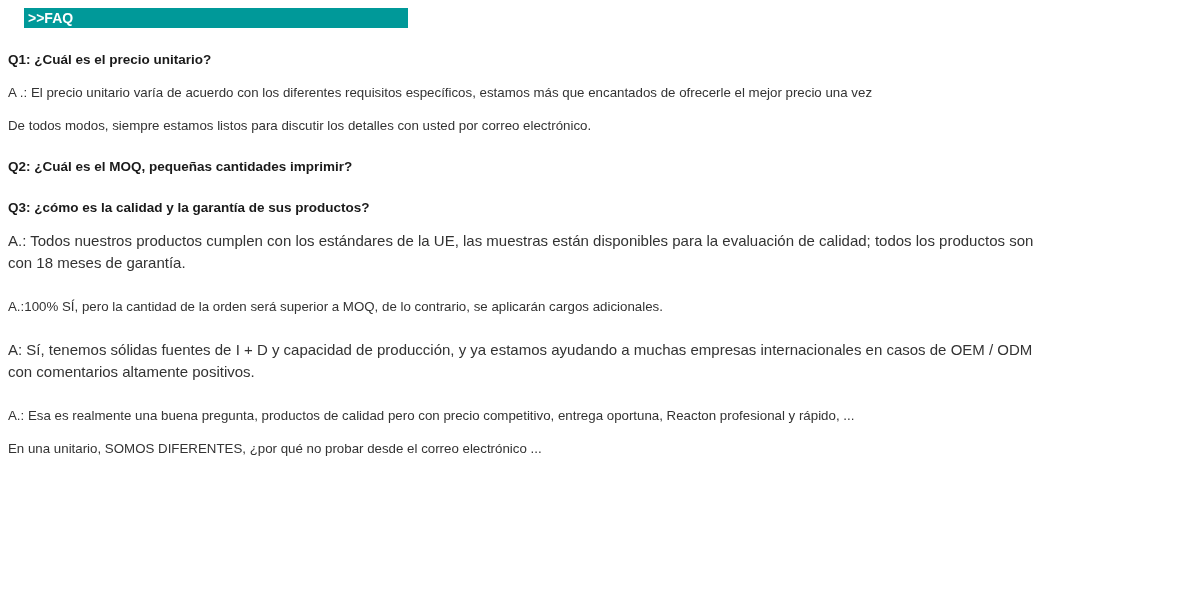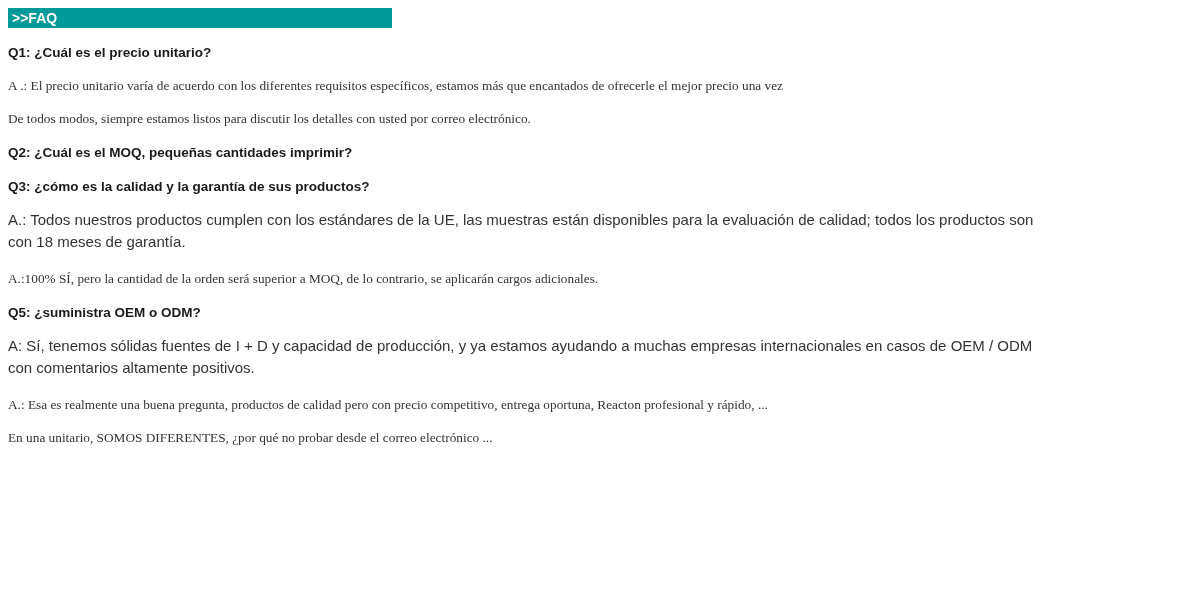--- a/index.html
+++ b/index.html
@@ -15,52 +15,51 @@
     overflow: hidden;
   }
   .page {
     position: relative;
     width: 1200px;
     height: 610px;
     padding: 0;
     box-sizing: border-box;
   }
   .faq-header {
-    margin: 8px 0 0 8px;
+    margin: 8px 0 0 24px;
     width: 384px;
     height: 20px;
     background: #009999;
     color: #ffffff;
     font-weight: bold;
     font-size: 14px;
     line-height: 20px;
     padding-left: 4px;
     box-sizing: border-box;
     letter-spacing: 0px;
   }
   .content {
     padding: 0 8px 0 8px;
   }
   .qa-block {
-    margin-top: 16px;
+    margin-top: 23px;
   }
   .question {
     font-weight: bold;
     font-size: 13.5px;
     color: #1a1a1a;
     line-height: 18px;
     margin-bottom: 0;
   }
   .answer-line {
     font-size: 13.3px;
     color: #333333;
     line-height: 19px;
     margin-top: 14px;
     max-width: 1060px;
-    font-family: Liberation Serif, serif;
   }
   .answer-block {
     font-size: 15px;
     color: #333333;
     line-height: 22px;
     margin-top: 13px;
     max-width: 1050px;
   }
 </style>
 </head>
@@ -85,21 +84,20 @@
     <div class="qa-block">
       <div class="question">Q3: ¿cómo es la calidad y la garantía de sus productos?</div>
       <div class="answer-block">A.: Todos nuestros productos cumplen con los estándares de la UE, las muestras están disponibles para la evaluación de calidad; todos los productos son con 18 meses de garantía.</div>
     </div>
 
     <div class="qa-block">
       <div class="answer-line">A.:100% SÍ, pero la cantidad de la orden será superior a MOQ, de lo contrario, se aplicarán cargos adicionales.</div>
     </div>
 
     <div class="qa-block">
-      <div class="question">Q5: ¿suministra OEM o ODM?</div>
       <div class="answer-block">A: Sí, tenemos sólidas fuentes de I + D y capacidad de producción, y ya estamos ayudando a muchas empresas internacionales en casos de OEM / ODM con comentarios altamente positivos.</div>
     </div>
 
     <div class="qa-block">
       <div class="answer-line">A.: Esa es realmente una buena pregunta, productos de calidad pero con precio competitivo, entrega oportuna, Reacton profesional y rápido, ...</div>
       <div class="answer-line">En una unitario, SOMOS DIFERENTES, ¿por qué no probar desde el correo electrónico ...</div>
     </div>
 
   </div>
 </div>

